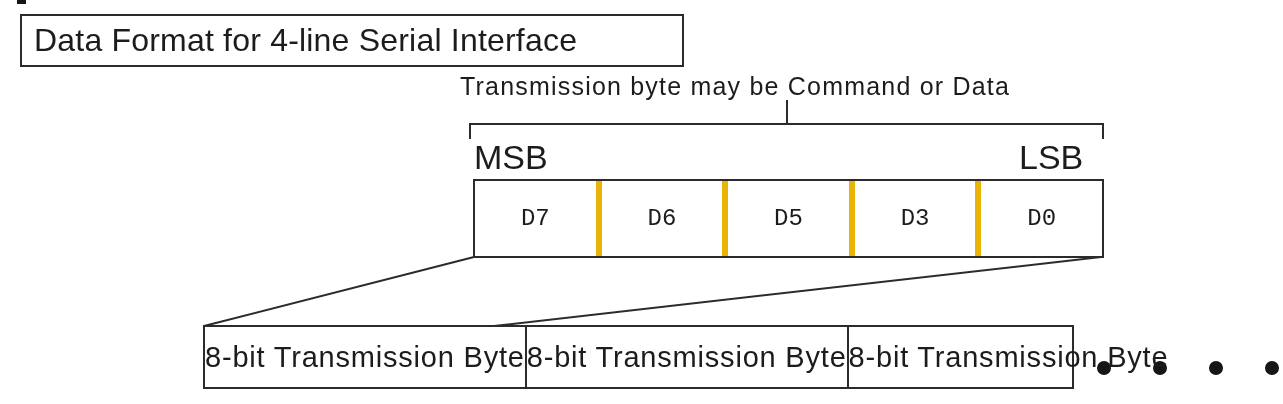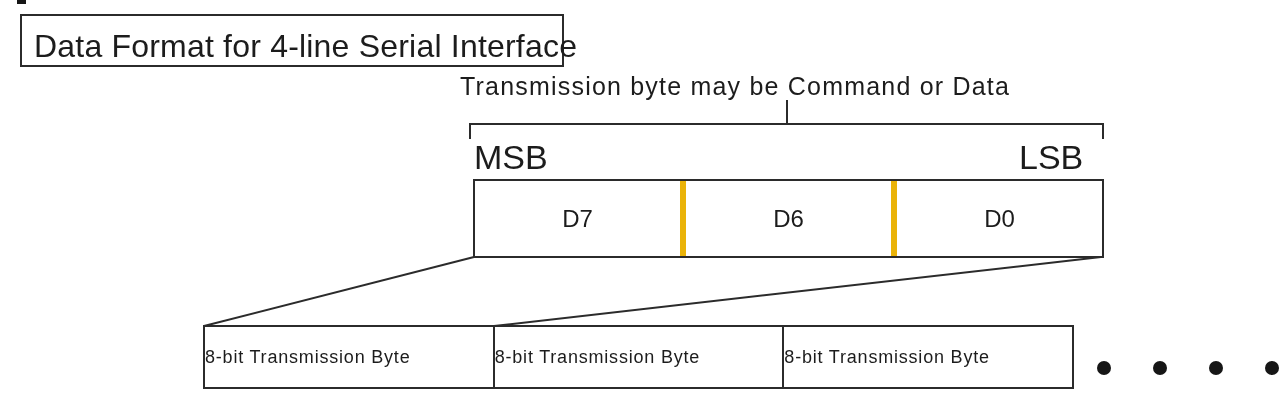--- a/index.html
+++ b/index.html
@@ -17,23 +17,23 @@
     overflow: hidden;
   }
   .abs { position: absolute; box-sizing: border-box; }
 
   .crop-artifact {
     left: 17px; top: 0; width: 9px; height: 4px;
     background: #161616;
   }
 
   .title-box {
-    left: 20px; top: 14px; width: 544px; height: 53px;
+    left: 20px; top: 14px; width: 664px; height: 53px;
     border: 2px solid #2b2b2b;
-    display: flex; align-items: flex-end;
+    display: flex; align-items: center;
     padding-left: 12px;
     font-size: 32px; letter-spacing: 0.2px;
     white-space: nowrap;
     background: #ffffff;
   }
 
   .annotation-label {
     left: 460px; top: 72px; width: 654px;
     font-size: 25px; letter-spacing: 1.2px; line-height: 28px;
     white-space: nowrap;
@@ -45,39 +45,40 @@
     white-space: nowrap;
   }
   .msb-label { left: 474px; }
   .lsb-label { left: 1019px; }
 
   .byte-row {
     left: 473px; top: 179px; width: 631px; height: 79px;
     border: 2px solid #2b2b2b;
     display: flex;
     background: #ffffff;
+    font-family: Liberation Mono, monospace;
   }
   .bit-cell {
     flex: 1;
     display: flex; align-items: center; justify-content: center;
     font-size: 24px;
     border-left: 6px solid #eab308;
   }
   .bit-cell:first-child { border-left: none; }
 
   .stream-row {
     left: 203px; top: 325px; width: 871px; height: 64px;
     border: 2px solid #2b2b2b;
     display: flex;
     background: #ffffff;
   }
   .stream-box {
     flex: 1;
-    display: flex; align-items: center; justify-content: flex-start;
-    font-size: 18px; letter-spacing: 0.8px;
+    display: flex; align-items: center; justify-content: flex-end;
+    font-size: 29px; letter-spacing: 0.8px;
     border-left: 2px solid #2b2b2b;
     white-space: nowrap;
   }
   .stream-box:first-child { border-left: none; }
 
   .overlay-svg {
     left: 0; top: 0; width: 1283px; height: 404px;
     pointer-events: none;
   }
 </style>
@@ -113,20 +114,26 @@
   <div class="abs lsb-label">LSB</div>
 
   <div class="abs byte-row">
     <div class="bit-cell">
       <span>D7</span>
     </div>
     <div class="bit-cell">
       <span>D6</span>
     </div>
     <div class="bit-cell">
+      <span>D5</span>
+    </div>
+    <div class="bit-cell">
+      <span>D3</span>
+    </div>
+    <div class="bit-cell">
       <span>D0</span>
     </div>
   </div>
 
   <div class="abs stream-row">
     <div class="stream-box">
       <span>8-bit Transmission Byte</span>
     </div>
     <div class="stream-box">
       <span>8-bit Transmission Byte</span>

